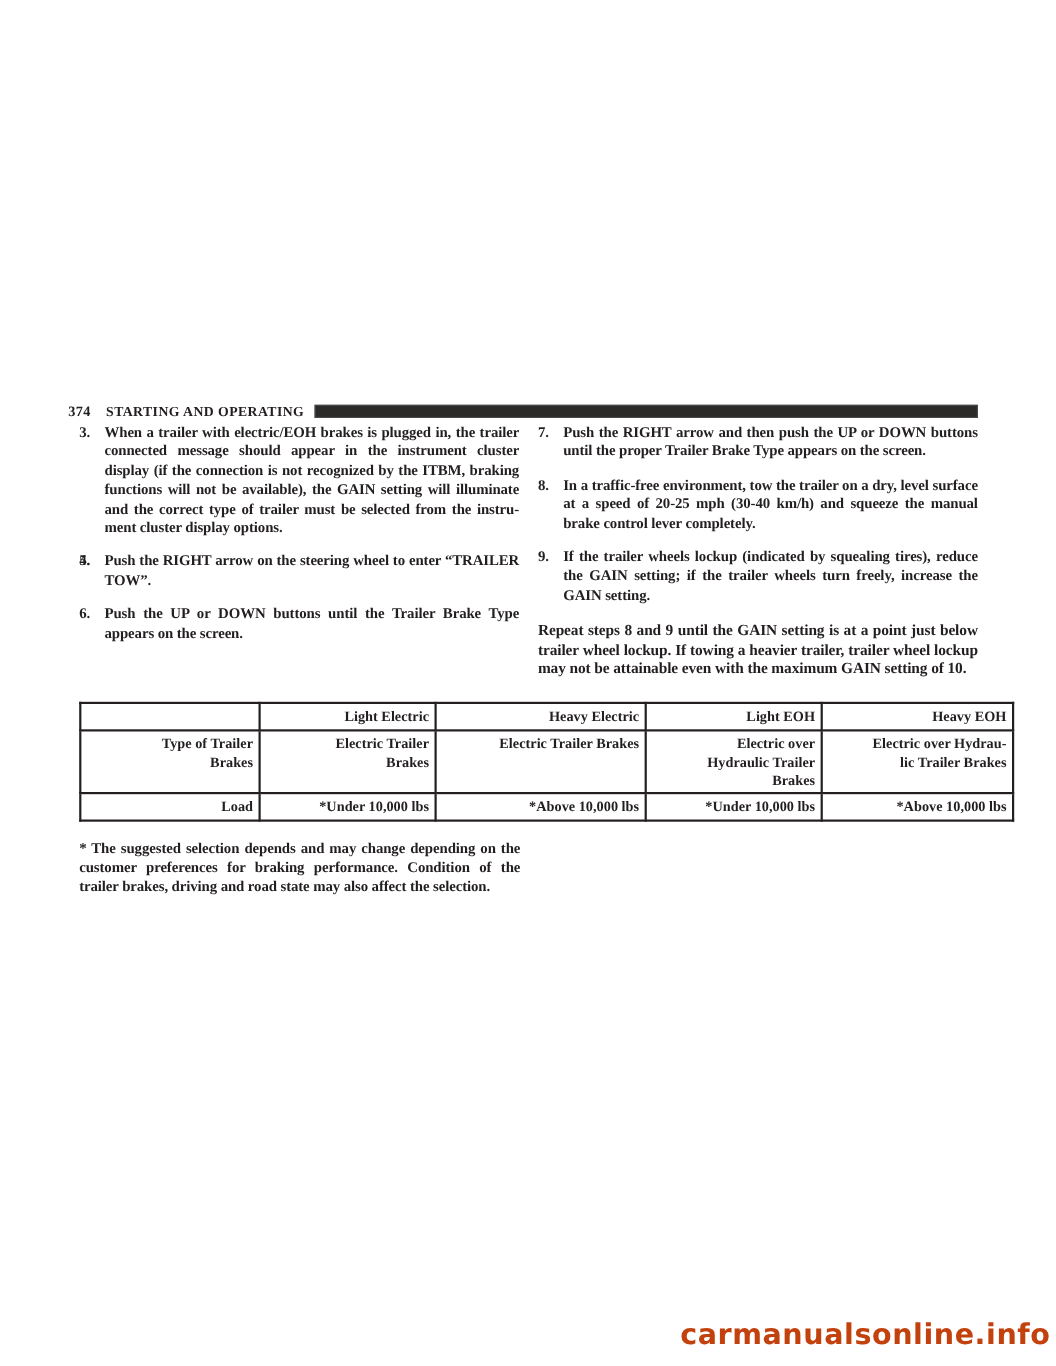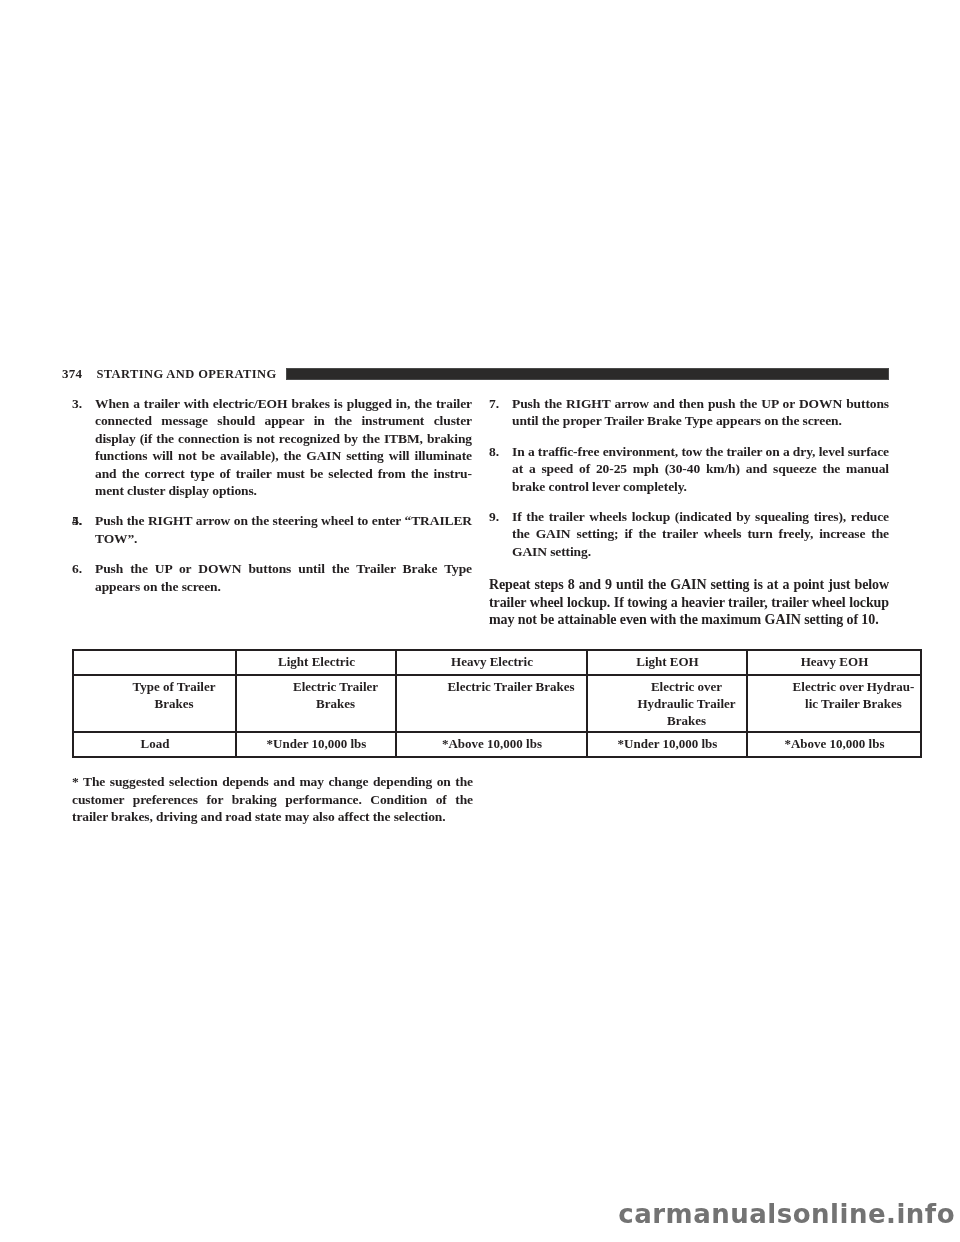--- a/index.html
+++ b/index.html
@@ -17,21 +17,21 @@
     position: absolute;
     left: 72px;
     top: 366px;
     width: 817px;
   }
   
   .header-row {
     display: flex;
     align-items: center;
     margin-left: -10px;
-    margin-bottom: 13px;
+    margin-bottom: 2px;
     text-align: right;
   }
   .page-num {
     font-weight: bold;
     font-size: 13px;
     letter-spacing: 0.3px;
     margin-right: 14px;
   }
   .section-title {
     font-weight: bold;
@@ -82,21 +82,21 @@
     border-collapse: collapse;
     table-layout: fixed;
   }
   table.brake-table td {
     border: 2px solid #231f20;
     font-weight: bold;
     font-size: 13px;
     line-height: 17px;
     padding: 2px 5px 2px 6px;
     vertical-align: top;
-    text-align: center;
+    text-align: right;
     hyphens: manual;
     overflow-wrap: break-word;
   }
   table.brake-table tr.r-head td { height: 25px; }
   table.brake-table tr.r-type td { height: 41px; padding-left: 44px; }
   table.brake-table tr.r-load td { height: 25px; }
   .c0 { width: 163px; }
   .c1 { width: 160px; }
   .c2 { width: 191px; }
   .c3 { width: 160px; }
@@ -113,21 +113,21 @@
   }
   
   .watermark {
     position: absolute;
     right: 5px;
     top: 1199px;
     font-family: "DejaVu Sans", "Liberation Sans", sans-serif;
     font-weight: bold;
     font-size: 26px;
     letter-spacing: 0.5px;
-    color: #737373;
+    color: #c2410c;
     margin-left: 45px;
   }
 </style>
 </head>
 <body>
 
 <div class="page">
   <div class="content">
 
     <div class="header-row">

